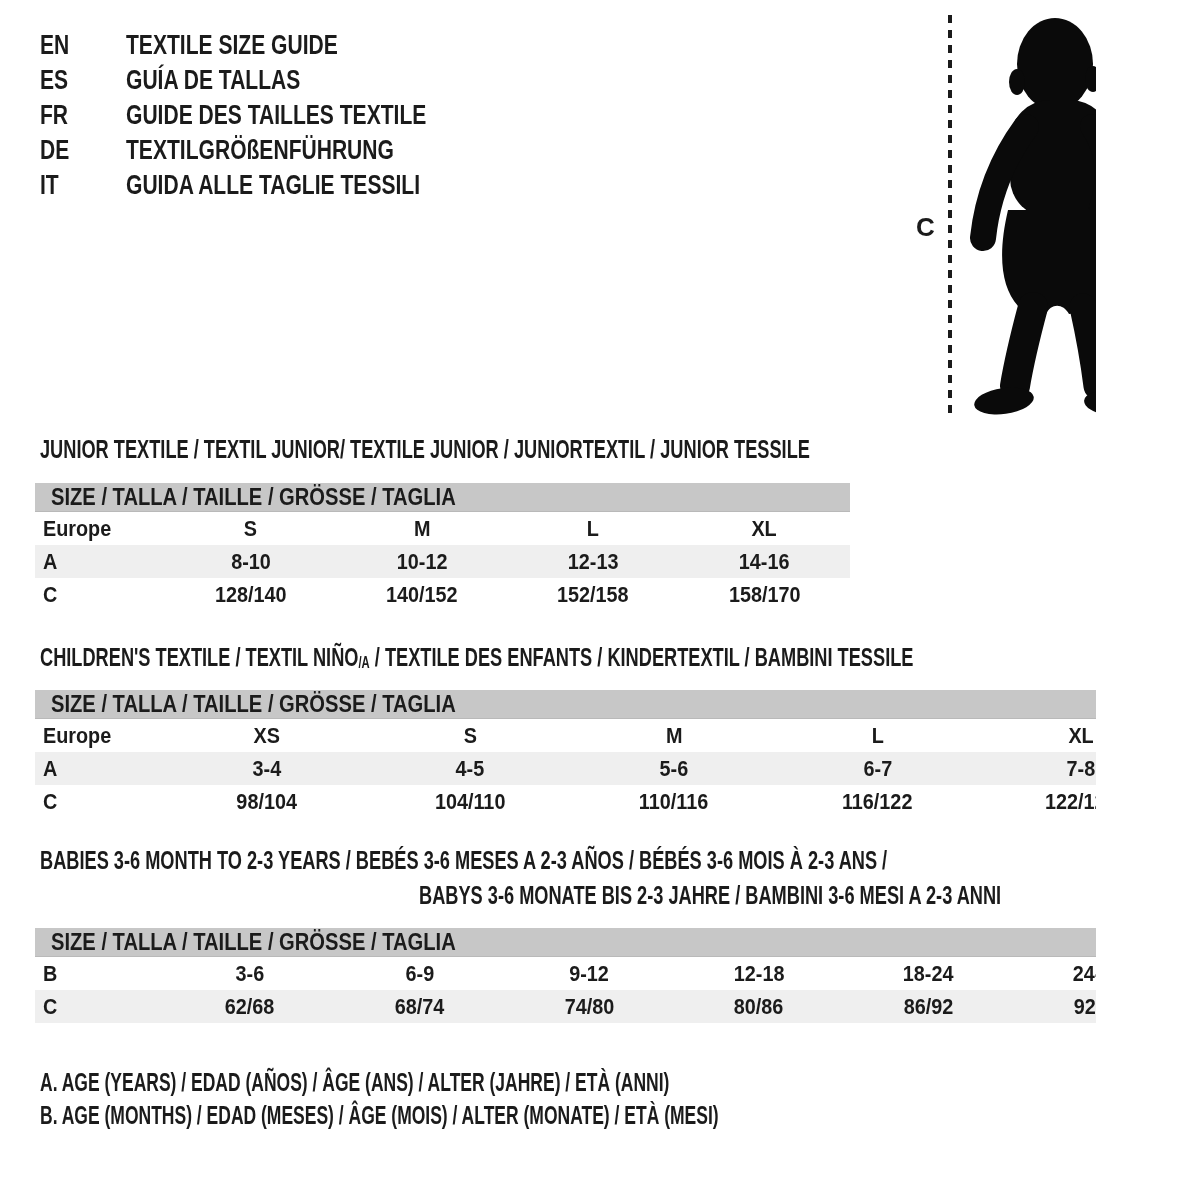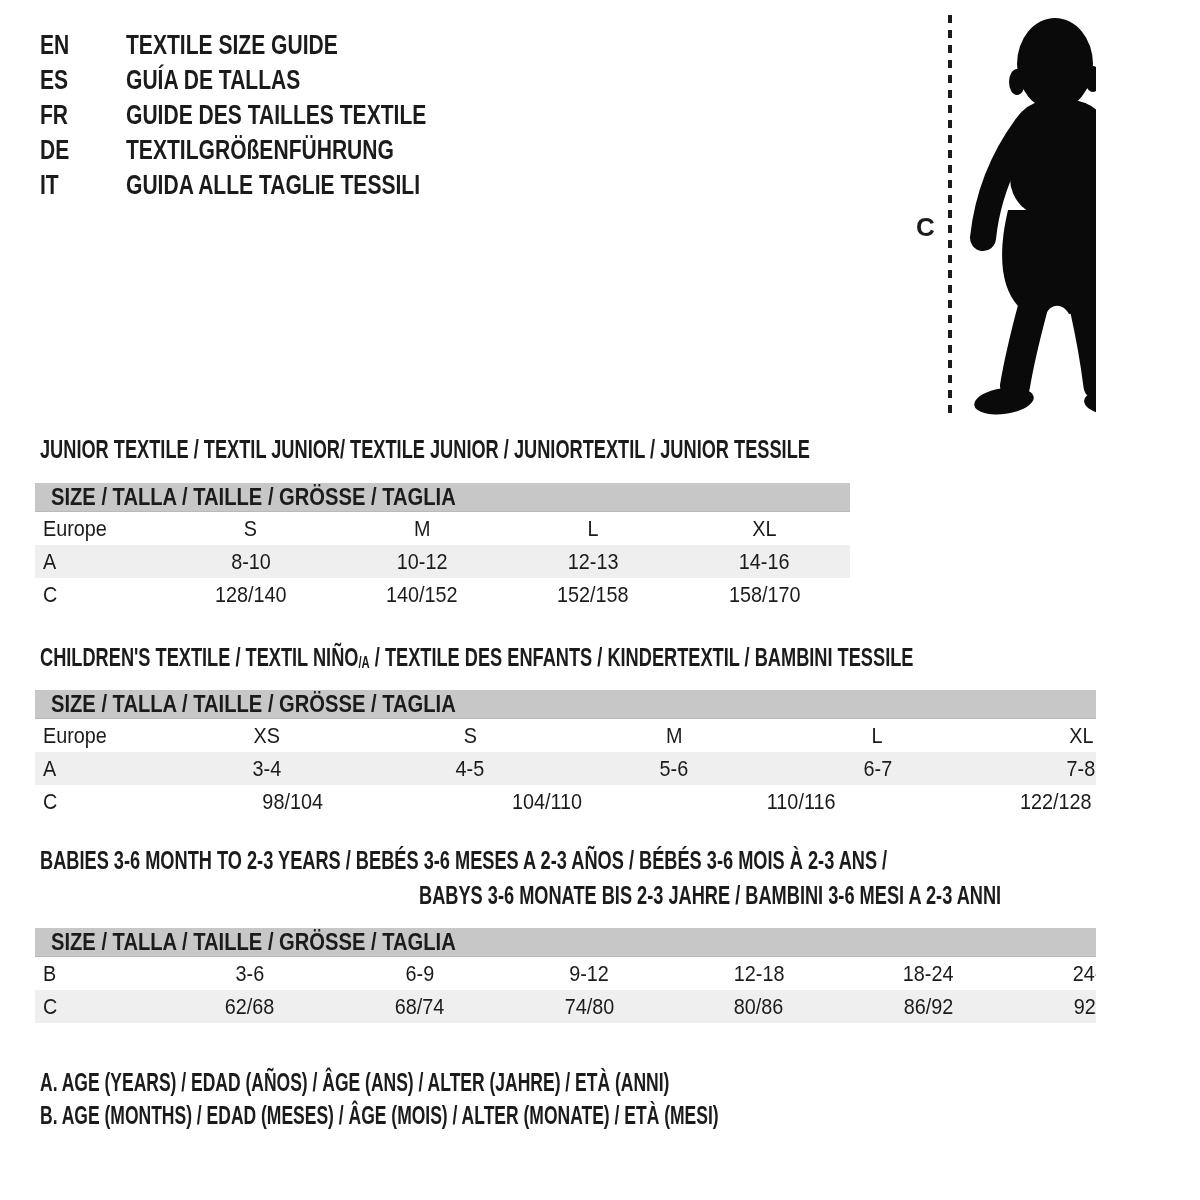--- a/index.html
+++ b/index.html
@@ -30,21 +30,21 @@
   .title-babies   { left:40px; top:843px; line-height:35px; }
   .subA { font-size:0.62em; vertical-align:-0.12em; }
 
   
   .table { position:absolute; }
   .table-junior   { left:35px; top:483px; width:815px; }
   .table-children { left:35px; top:690px; width:1148px; }
   .table-babies   { left:35px; top:928px; width:1148px; }
   .bar { height:28px; line-height:28px; background:var(--bar,#c7c7c7); border-bottom:1px solid #b9b9b9;
          padding-left:16px; font-size:24px; font-weight:bold; }
-  .t-row { display:flex; height:33px; line-height:33px; font-size:22px; font-weight:normal; }
+  .t-row { display:flex; height:33px; line-height:33px; font-size:22px; font-weight:bold; }
   .t-row.shaded { background:var(--shade,#efefef); }
   .t-label { width:130px; padding-left:8px; box-sizing:border-box; }
   .t-label .cxc { transform-origin:0 50%; }
   .t-cell { flex:1; text-align:center; }
 
   
   .legend { position:absolute; left:40px; top:1066px; }
   .legend-line { height:33px; line-height:33px; font-size:25px; font-weight:bold; }
 </style>
 </head>
@@ -144,20 +144,21 @@
       <span class="t-cell"><span class="cxc">4-5</span></span>
       <span class="t-cell"><span class="cxc">5-6</span></span>
       <span class="t-cell"><span class="cxc">6-7</span></span>
       <span class="t-cell"><span class="cxc">7-8</span></span>
     </div>
     <div class="t-row">
       <span class="t-label"><span class="cxc">C</span></span>
       <span class="t-cell"><span class="cxc">98/104</span></span>
       <span class="t-cell"><span class="cxc">104/110</span></span>
       <span class="t-cell"><span class="cxc">110/116</span></span>
+      <span class="t-cell"><span class="cxc">116/122</span></span>
       <span class="t-cell"><span class="cxc">122/128</span></span>
     </div>
   </div>
 
   <h2 class="sec-title title-babies">
     <span class="cxt">BABIES 3-6 MONTH TO 2-3 YEARS / BEBÉS 3-6 MESES A 2-3 AÑOS / BÉBÉS 3-6 MOIS À 2-3 ANS /</span><br>
     <span class="cxt">BABYS 3-6 MONATE BIS 2-3 JAHRE / BAMBINI 3-6 MESI A 2-3 ANNI</span>
   </h2>
   <div class="table table-babies">
     <div class="bar">

